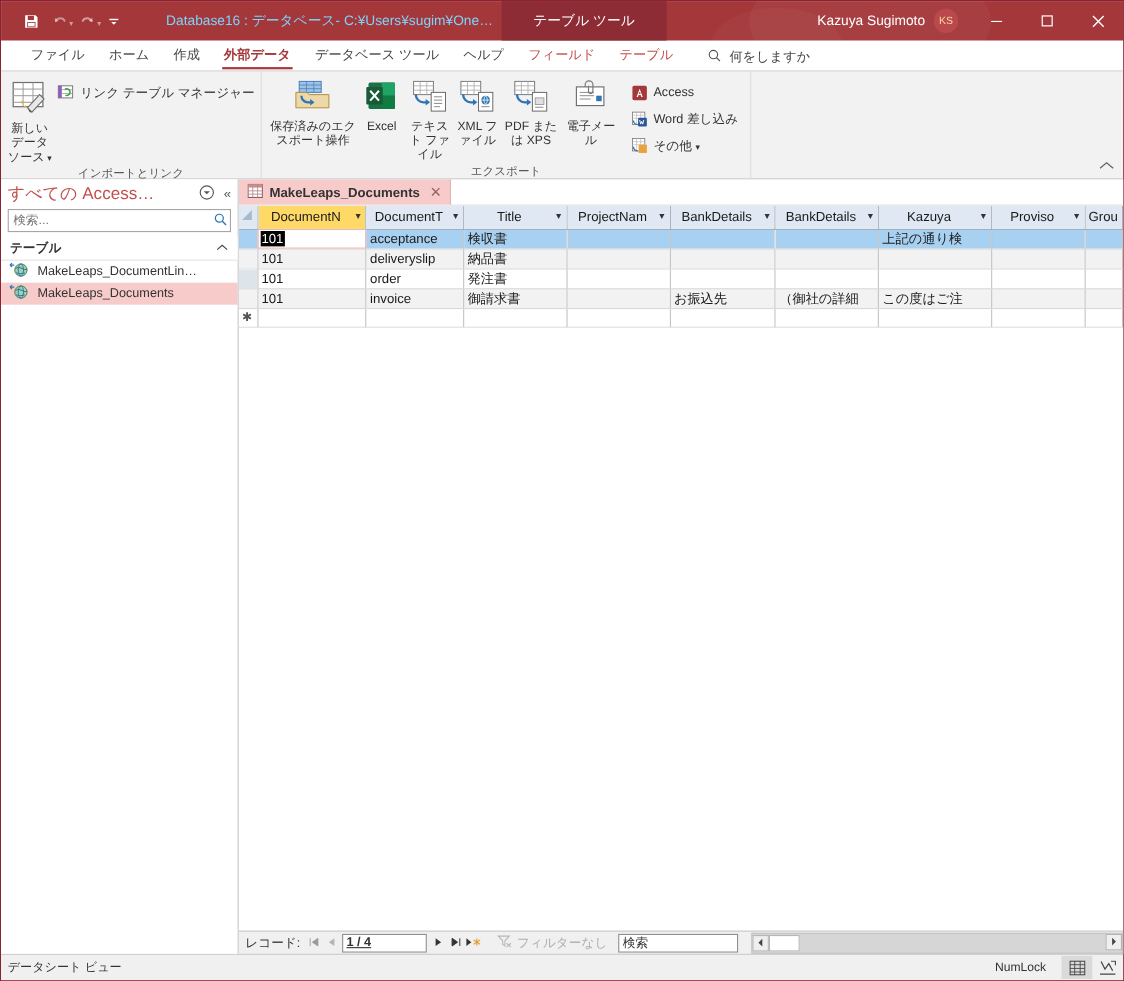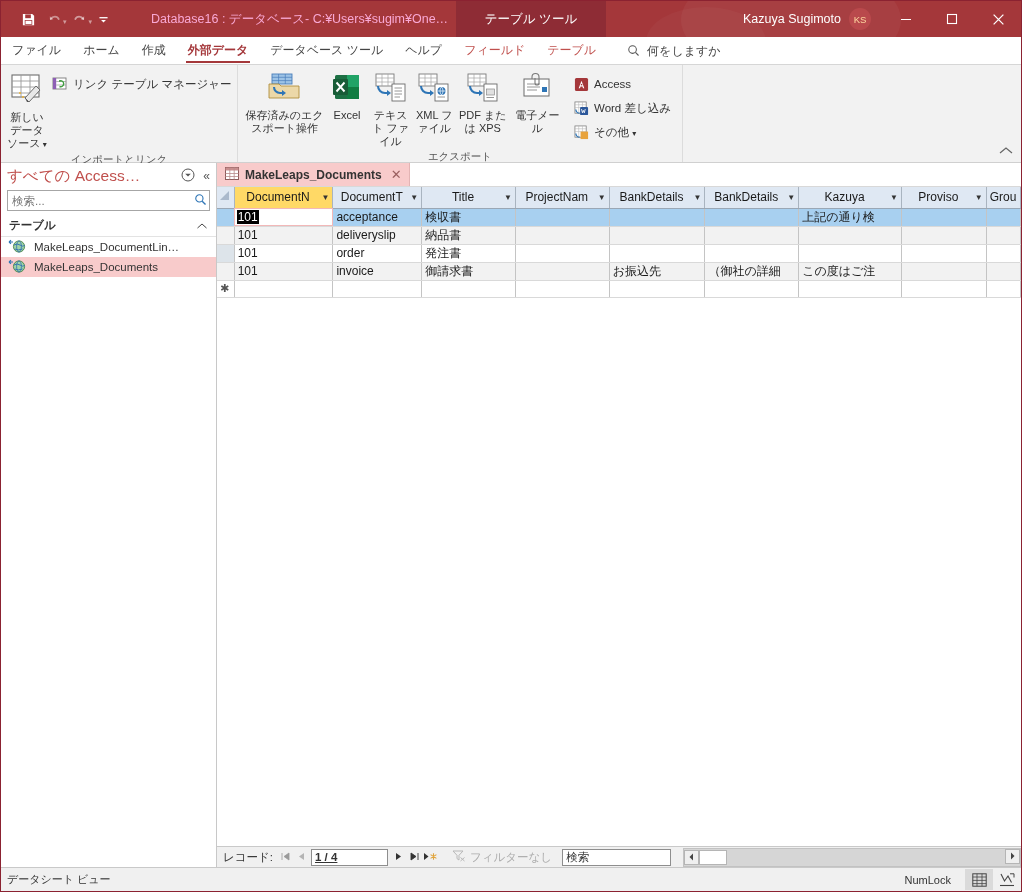--- a/index.html
+++ b/index.html
@@ -51,21 +51,21 @@
     color: #fff;
   }
   .qat-btn.dim { color: rgba(255,255,255,0.42); }
   .qat-btn svg { display:block; }
   .qat-caret { font-size: 7px; margin-left: -4px; margin-top: 5px; color: rgba(255,255,255,0.5); }
   .qat-more { width: 22px; }
 
   .title-text {
     position: absolute; left: 0; right: 0; top: 0; height: 36px;
     display: flex; align-items: center;
-    color: #f9a8d4; font-size: 12.5px;
+    color: #7dd3fc; font-size: 12.5px;
     padding-left: 150px;
     pointer-events: none;
     z-index: 1;
   }
   .tooltab {
     position: absolute; left: 455px; top: 0;
     width: 150px; height: 36px;
     background: #8e2c35;
     color: #fff; font-size: 12.5px;
     display: flex; align-items: center; justify-content: center;
@@ -90,21 +90,21 @@
     width: 46px; height: 36px;
     display: flex; align-items: center; justify-content: center;
     color: #fff;
   }
 
   
   .ribbon-tabs {
     height: 27px;
     background: #fff;
     display: flex; align-items: flex-end;
-    padding-left: 0;
+    padding-left: 16px;
     flex: 0 0 auto;
     position: relative;
   }
   .rtab {
     padding: 3px 11px 5px 11px;
     font-size: 12px; color: #444;
     position: relative;
     white-space: nowrap;
   }
   .rtab.active { color: #a4373a; font-weight: bold; }

